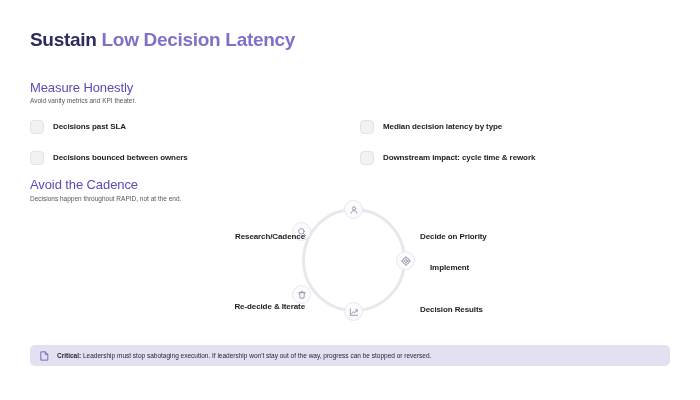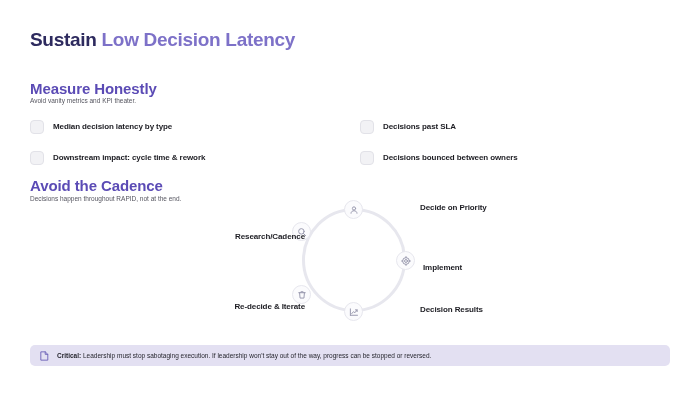--- a/index.html
+++ b/index.html
@@ -30,22 +30,22 @@
     letter-spacing: -0.3px;
     white-space: nowrap;
   }
   .title-strong { color: #2d2a5e; }
   .title-light  { color: #7d71c8; }
 
   
   .section-head {
     position: absolute;
     left: 30px;
-    font-size: 15px;
-    font-weight: 700;
+    font-size: 13px;
+    font-weight: 400;
     color: #5b4bb5;
     letter-spacing: -0.1px;
     white-space: nowrap;
   }
   .section-sub {
     position: absolute;
     left: 30px;
     font-size: 6.5px;
     font-weight: 400;
     color: #55555f;
@@ -141,22 +141,22 @@
     position: absolute;
     font-size: 8px;
     font-weight: 700;
     color: #1c1c22;
     letter-spacing: -0.1px;
     white-space: nowrap;
   }
   .cycle-label.right { text-align: left; }
   .cycle-label.left  { text-align: right; right: 0; }
 
-  #label-decide    { left: 240px; top: 3px;  }
-  #label-implement { left: 243px; top: 63px;  }
+  #label-decide    { left: 240px; top: 32px;  }
+  #label-implement { left: 250px; top: 63px;  }
   #label-evaluate  { left: 240px; top: 105px; }
   #label-research  { right: 215px; top: 32px; }
   #label-redecide  { right: 215px; top: 102px; }
 
   
   .callout {
     position: absolute;
     left: 30px;
     top: 345px;
     width: 640px;
@@ -187,33 +187,33 @@
     <span class="title-strong">Sustain</span>
     <span class="title-light">Low Decision Latency</span>
   </div>
 
   <div class="section-head" id="head-measure">Measure Honestly</div>
   <div class="section-sub" id="sub-measure">Avoid vanity metrics and KPI theater.</div>
 
   <div class="checklist">
     <div class="check-item">
       <span class="checkbox"></span>
+      <span class="check-label">Decisions past SLA</span>
+    </div>
+    <div class="check-item">
+      <span class="checkbox"></span>
       <span class="check-label">Median decision latency by type</span>
     </div>
     <div class="check-item">
       <span class="checkbox"></span>
-      <span class="check-label">Decisions past SLA</span>
+      <span class="check-label">Decisions bounced between owners</span>
     </div>
     <div class="check-item">
       <span class="checkbox"></span>
       <span class="check-label">Downstream impact: cycle time &amp; rework</span>
-    </div>
-    <div class="check-item">
-      <span class="checkbox"></span>
-      <span class="check-label">Decisions bounced between owners</span>
     </div>
   </div>
 
   <div class="section-head" id="head-cadence">Avoid the Cadence</div>
   <div class="section-sub" id="sub-cadence">Decisions happen throughout RAPID, not at the end.</div>
 
   <div class="cycle">
     <div class="ring"></div>
 
     <div class="node" id="node-decide">

